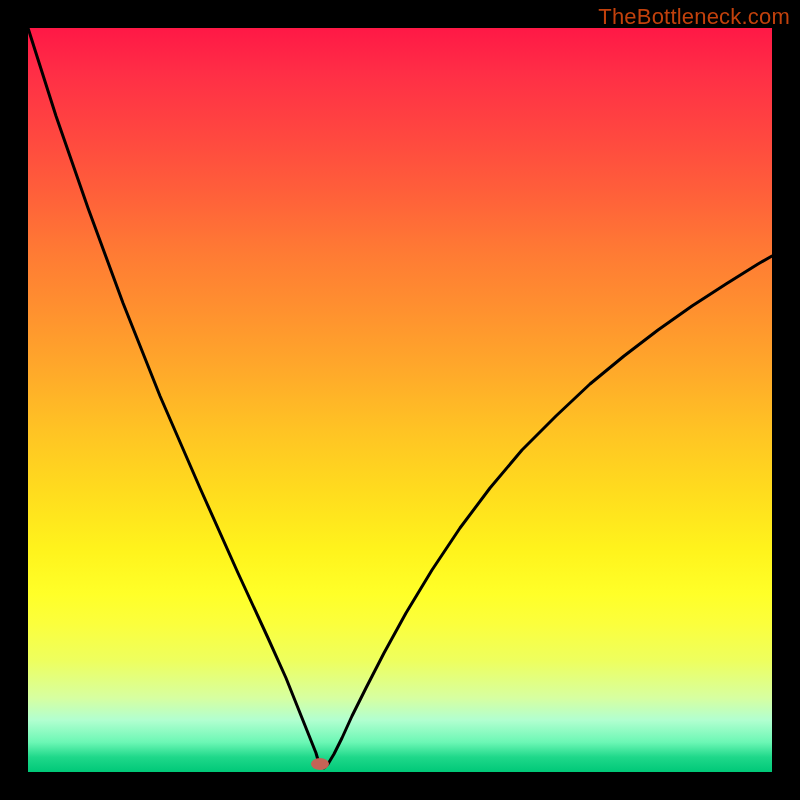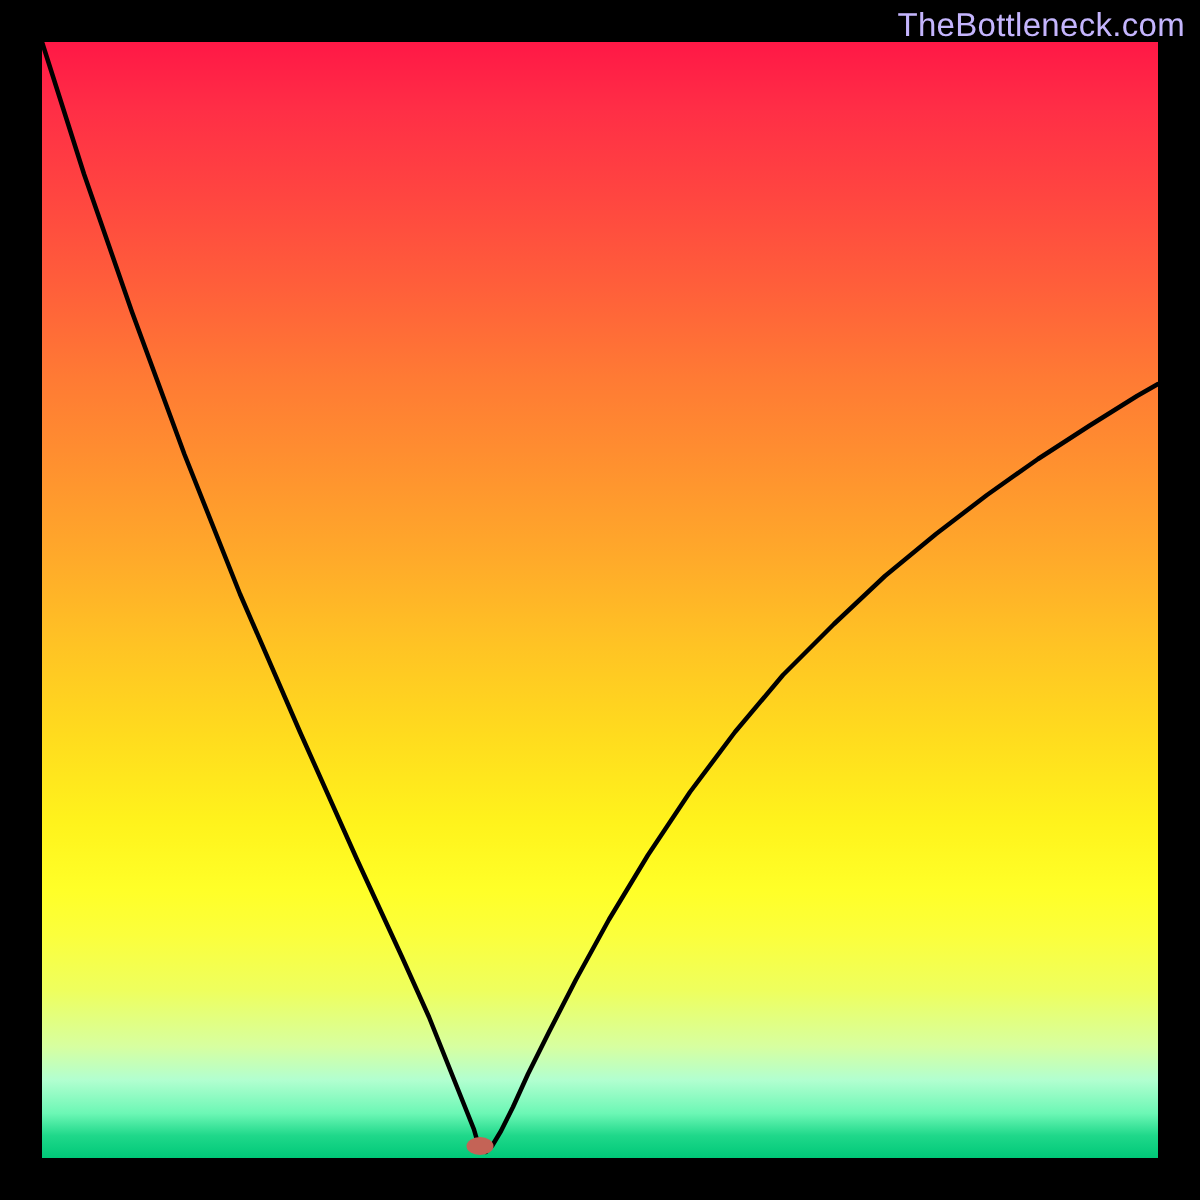--- a/index.html
+++ b/index.html
@@ -44,21 +44,21 @@
       #b2ffd0 93%,
       #6cf7b5 96%,
       #1fd88a 98%,
       #00c878 100%
     );
   }
   .watermark {
     position: absolute;
     top: 4px;
     right: 10px;
-    color: #c4b5fd;
+    color: #c2410c;
     font-size: 22px;
     font-weight: 500;
     letter-spacing: 0.2px;
     user-select: none;
   }
   svg.curve {
     position: absolute;
     top: 0;
     left: 0;
     width: 744px;

